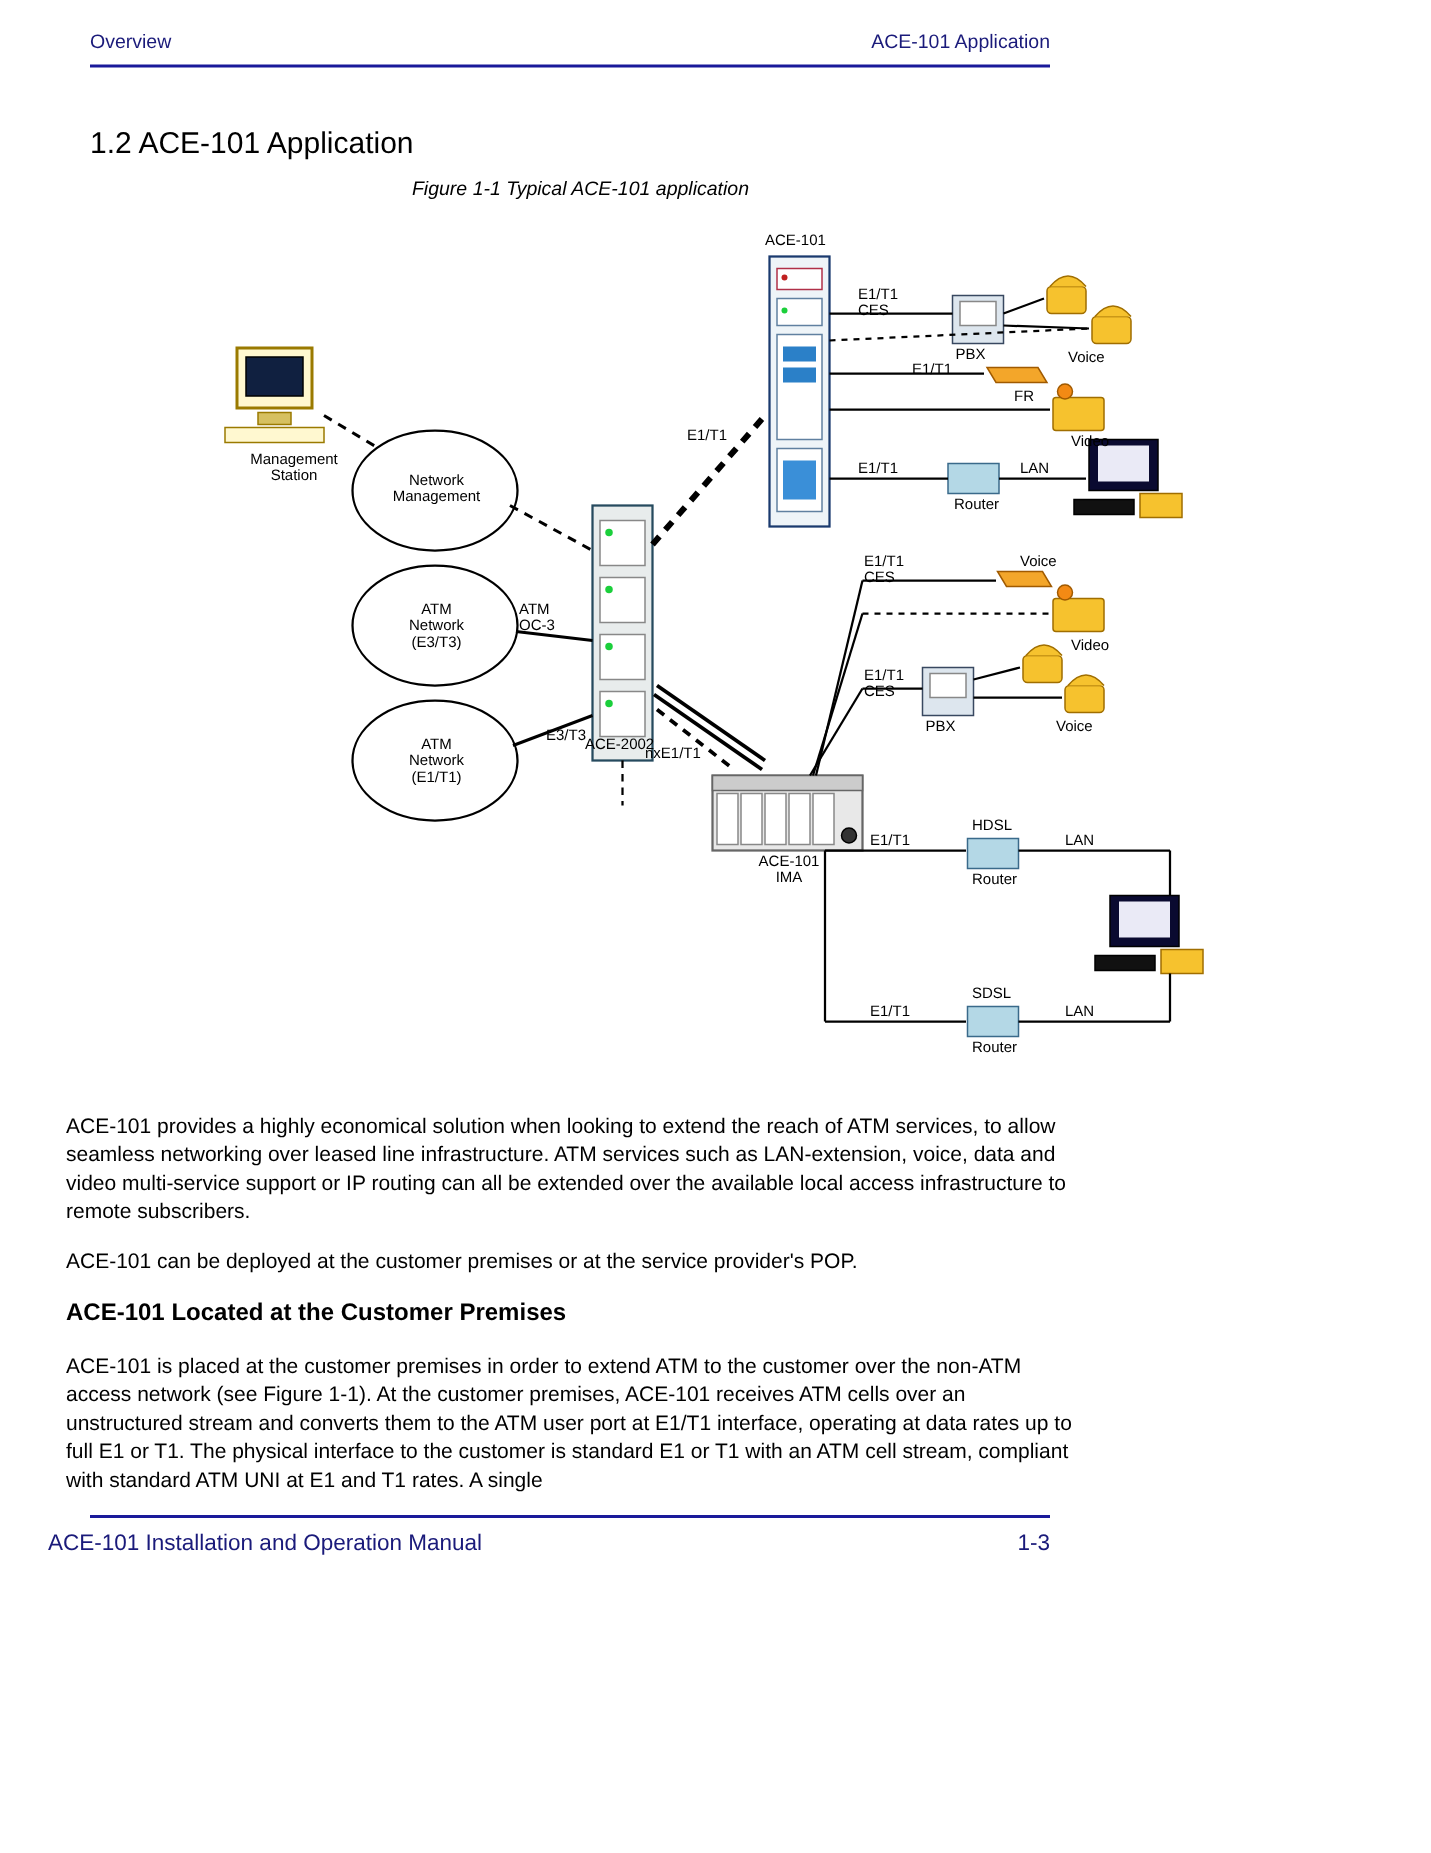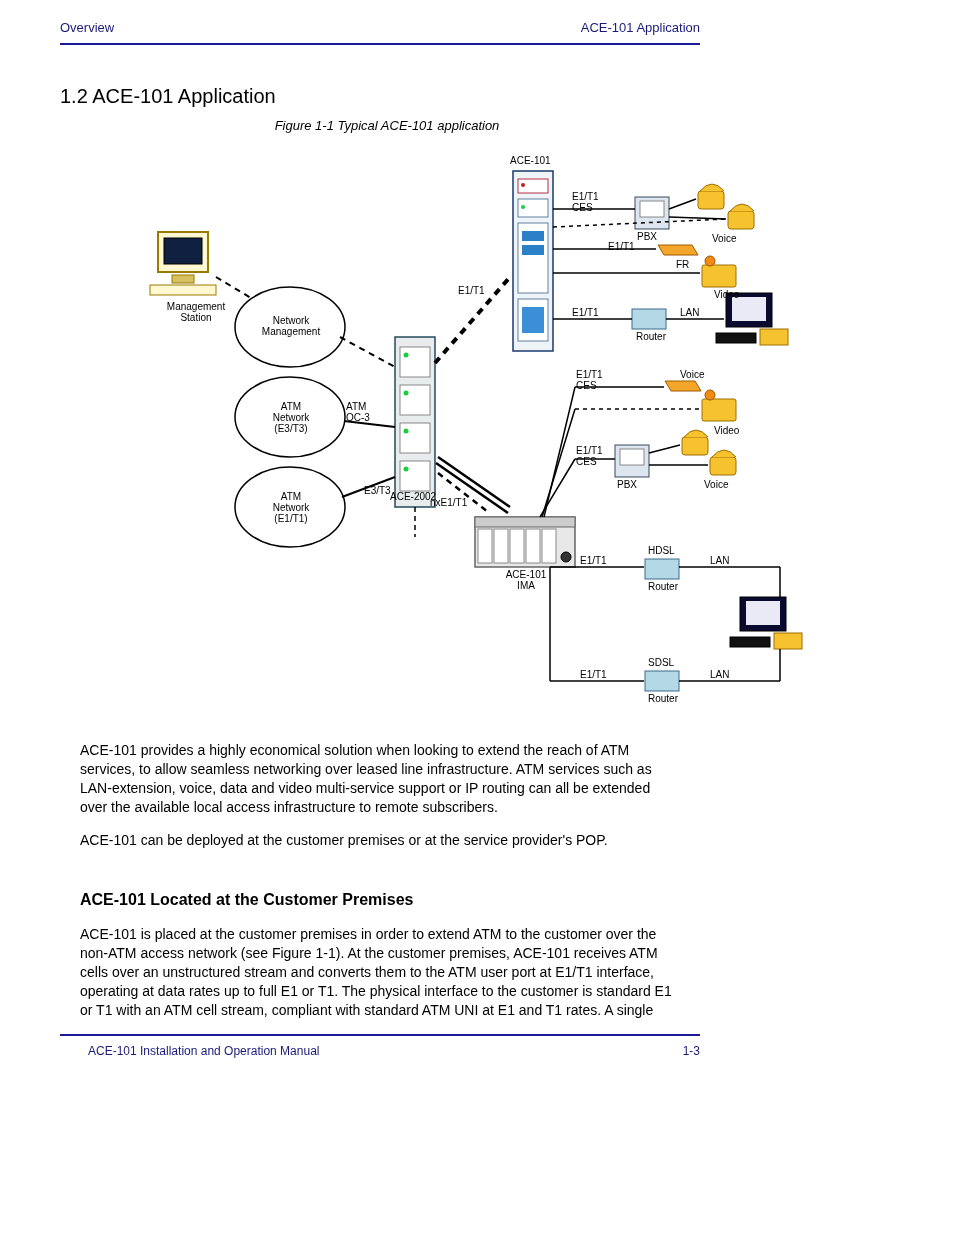--- a/index.html
+++ b/index.html
@@ -42,35 +42,35 @@
     margin: 0 60px 10px 60px;
     font-size: 10px;
   }
   .diagram .lbl {
     position: absolute;
     font-size: 10px;
     color: #000;
   }
   svg { position:absolute; top:0; left:0; }
   .below-diagram {
-    padding: 0 80px;
+    padding: 0 44px;
     font-size: 14px;
     line-height: 1.35;
   }
   .below-diagram h3 {
     font-size: 16px;
-    margin-top: 40px;
+    margin-top: 16px;
     margin-bottom: 6px;
     font-weight: bold;
   }
   .footer {
     display:flex;
     justify-content:space-between;
-    padding: 8px 60px 20px 88px;
-    font-size: 12px;
+    padding: 8px 60px 20px 32px;
+    font-size: 15px;
     color:#1a1a7a;
   }
 </style>
 </head>
 <body>
 
 <div class="page">
   <div class="header">
     <span>Overview</span>
     <span>ACE-101 Application</span>

